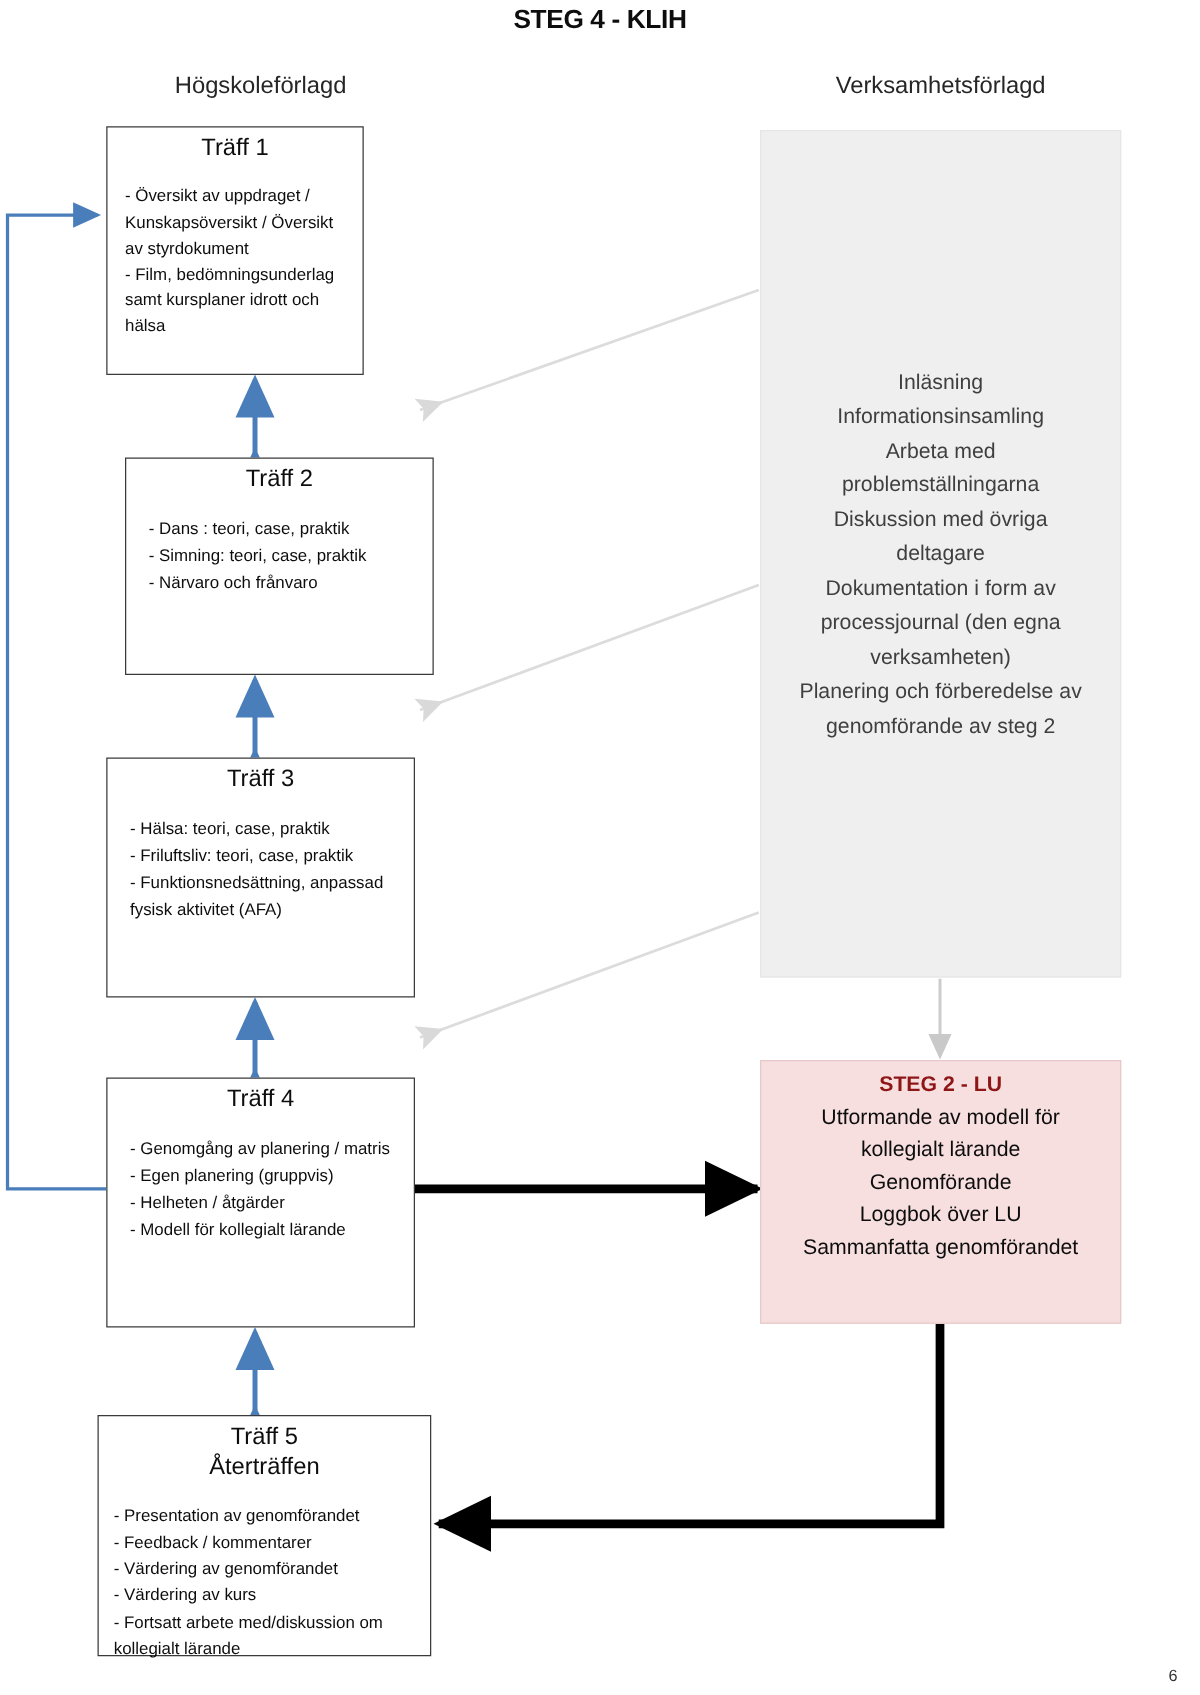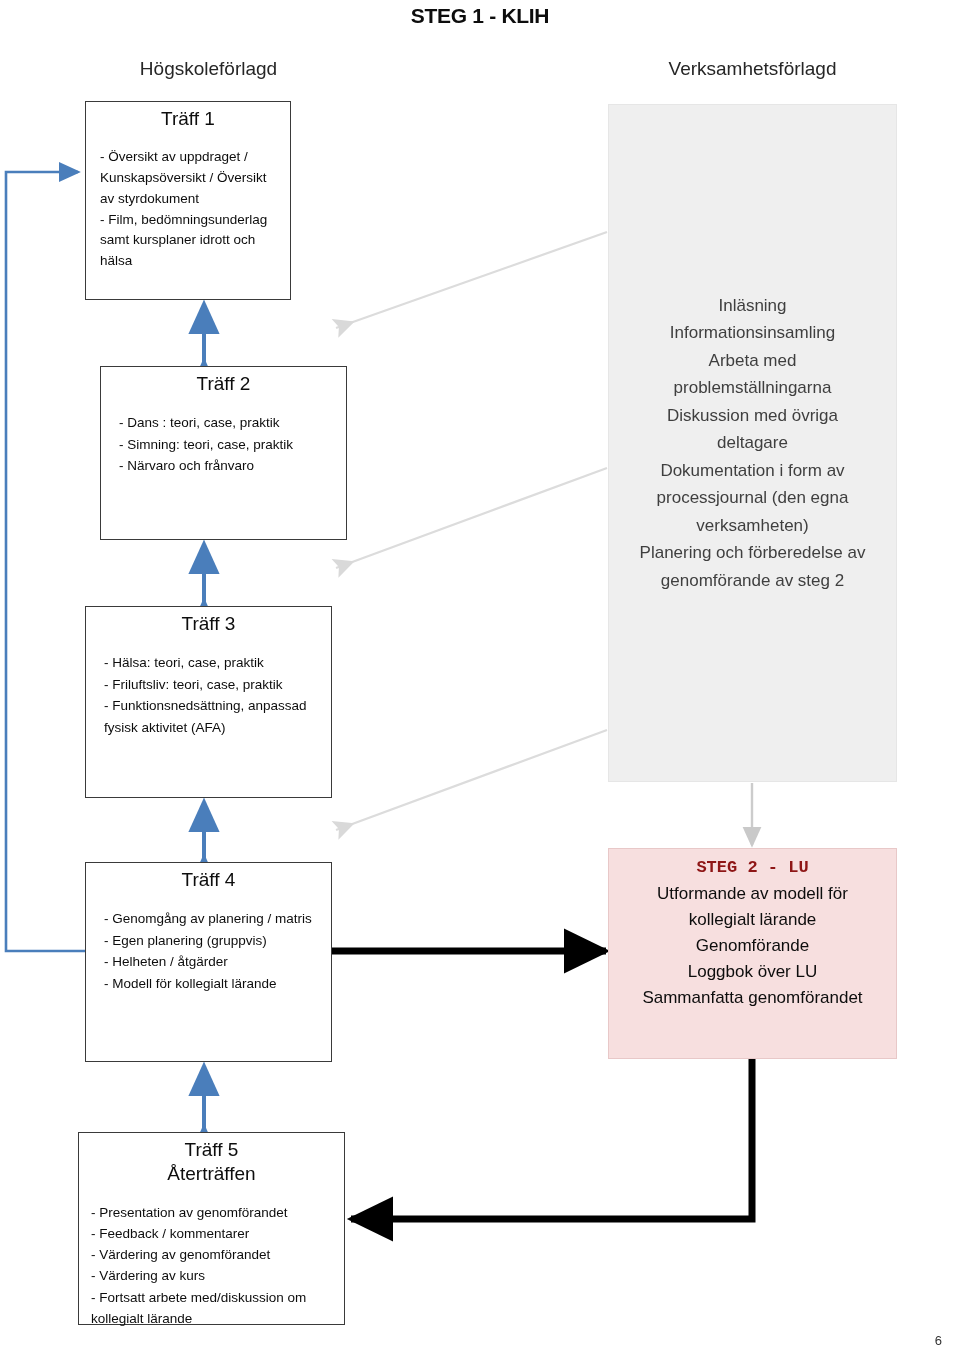--- a/index.html
+++ b/index.html
@@ -90,39 +90,39 @@
 
   
   #box-pink {
     left: 608px; top: 848px; width: 289px; height: 211px;
     background: #f7dfdf;
     border: 1px solid #e8c8c8;
     padding-top: 6px;
   }
   #box-pink .pink-title {
     text-align: center; font-size: 17px; font-weight: bold;
-    color: #8e1616; line-height: 1.5; font-family: Liberation Mono, monospace;
+    color: #8e1616; line-height: 1.5;
   }
   #box-pink .pink-lines {
     text-align: center; font-size: 17px; color: #0d0d0d; line-height: 1.53;
   }
 
   
   #page-num {
     right: 18px; bottom: 8px; font-size: 13px; color: #333333;
   }
 
   svg.overlay { position: absolute; left: 0; top: 0; width: 960px; height: 1356px; pointer-events: none; }
 </style>
 </head>
 <body>
 
 <div id="canvas">
 
-  <div class="abs" id="title">STEG 1 - KLIH</div>
+  <div class="abs" id="title">STEG 4 - KLIH</div>
 
   <div class="abs col-header" id="hdr-hogskole">Högskoleförlagd</div>
   <div class="abs col-header" id="hdr-verksam">Verksamhetsförlagd</div>
 
   <svg class="overlay" viewBox="0 0 960 1356">
     <defs>
       <marker id="blue-head" markerWidth="9" markerHeight="9" refX="7.5" refY="4.5" orient="auto">
         <path d="M0,0.6 L8.6,4.5 L0,8.4 Z" fill="#4a7ebb"></path>
       </marker>
       <marker id="blue-head-up" markerWidth="9" markerHeight="9" refX="7.5" refY="4.5" orient="auto">

